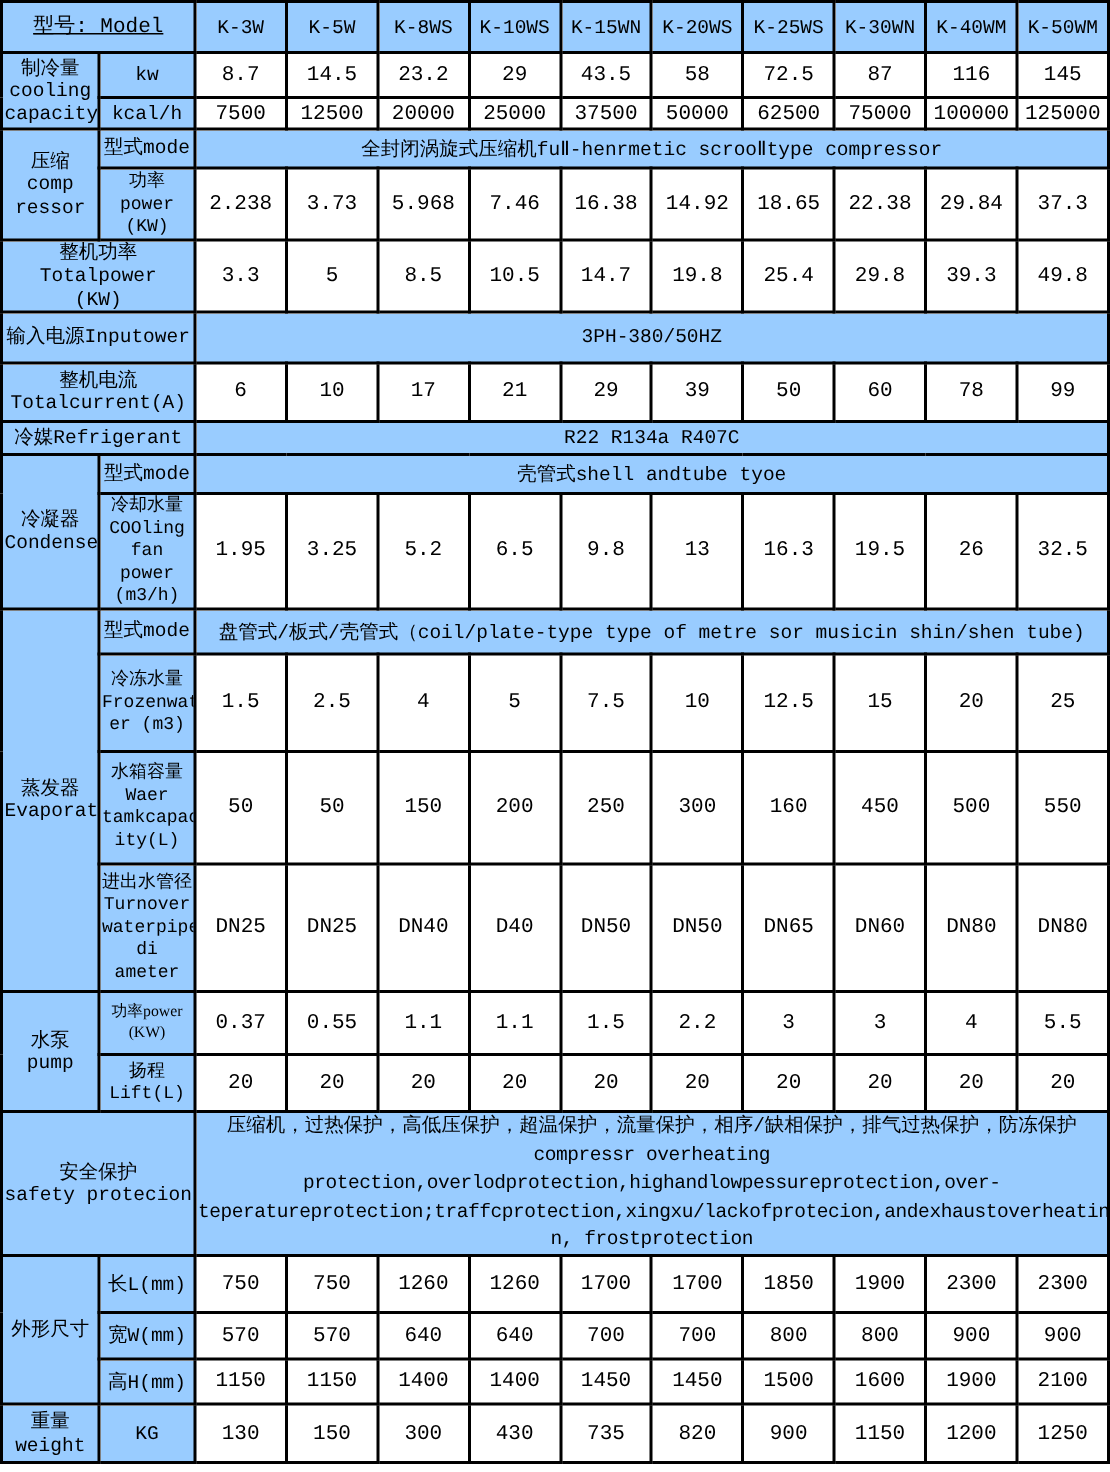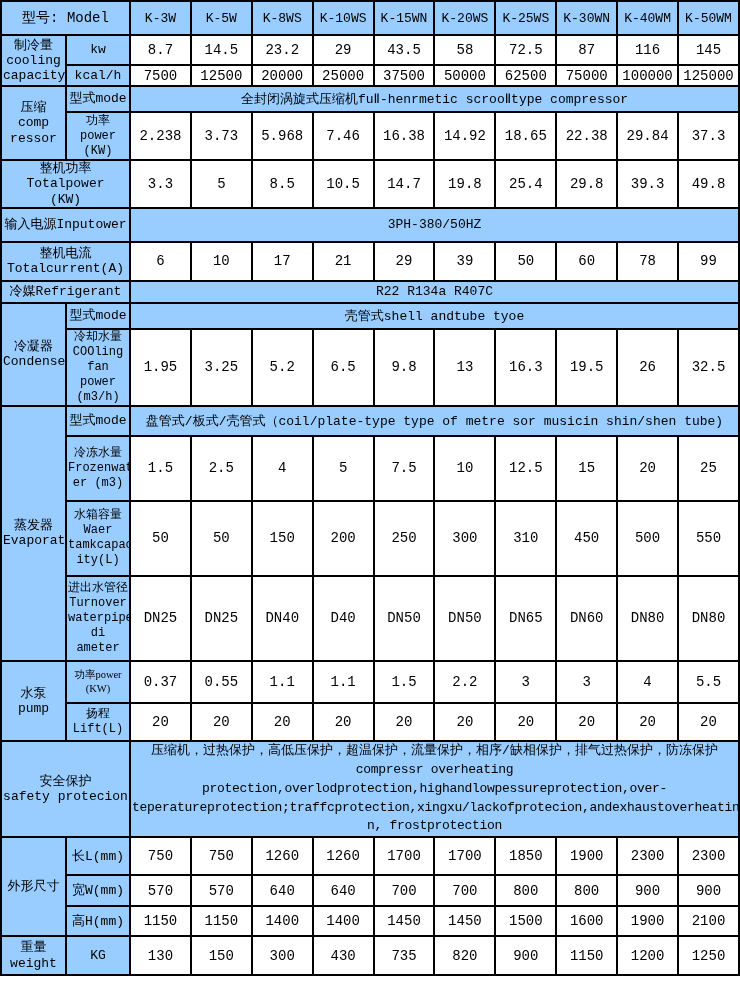--- a/index.html
+++ b/index.html
@@ -26,21 +26,21 @@
     vertical-align:middle;
     padding:0 1px;
     overflow:hidden;
   }
   td.h{
     background:var(--cell-blue);
     white-space:pre-line;
     font-size:13px;
     line-height:1.18;
   }
-  td.h.big{font-size:14px;}
+  td.h.big{font-size:14px;text-decoration:underline;}
   td.h.sm{font-size:12px;line-height:1.25;}
   td.h.tiny{font-size:10.5px;line-height:1.3;font-family:Liberation Serif, serif;}
   td.v{
     background:#ffffff;
     font-size:14px;
   }
   tr.bluecells td.v{
     background:var(--cell-blue);
     font-size:13px;
     margin-top:24px;
@@ -258,21 +258,21 @@
       <td class="h sm">水箱容量
 Waer
 tamkcapac
 ity(L)</td>
     <td class="v">50</td>
         <td class="v">50</td>
         <td class="v">150</td>
         <td class="v">200</td>
         <td class="v">250</td>
         <td class="v">300</td>
-        <td class="v">310</td>
+        <td class="v">160</td>
         <td class="v">450</td>
         <td class="v">500</td>
         <td class="v">550</td>
       </tr>
     <tr style="height:85px">
       <td class="h sm">进出水管径
 Turnover
 waterpipe
 di ameter</td>
     <td class="v">DN25</td>

